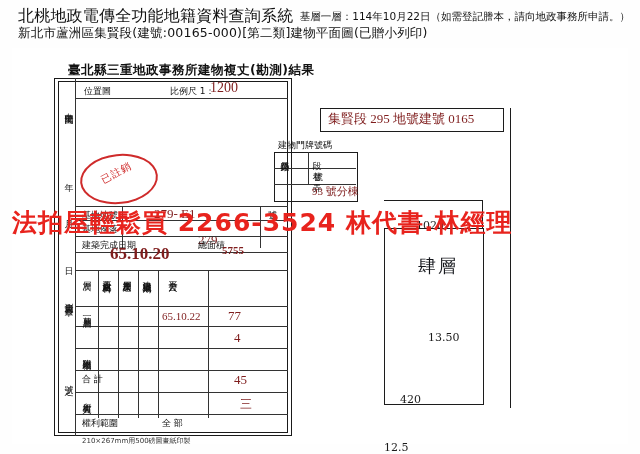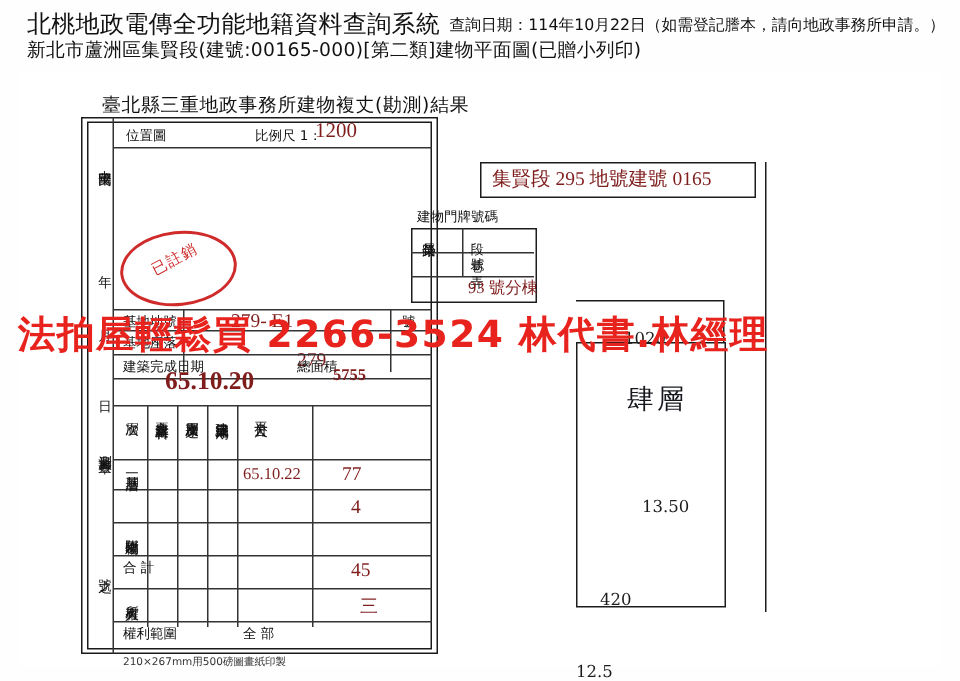--- a/index.html
+++ b/index.html
@@ -53,21 +53,21 @@
     position: absolute;
     left: 12px; top: 48px;
     width: 616px; height: 396px;
     background: #fff;
   }
 
   .form-title {
     position: absolute;
     left: 56px; top: 14px;
     font-size: 12.5px;
-    font-weight: normal;
+    font-weight: bold;
     letter-spacing: .5px;
     white-space: nowrap;
   }
 
   
   .frame {
     position: absolute;
     left: 42px; top: 30px;
     width: 238px; height: 358px;
     border: 1.6px solid #1a1a1a;
@@ -220,21 +220,21 @@
   }
 </style>
 </head>
 <body>
 
 <div class="page">
 
   <div class="hdr">
     <div class="hdr-line1">北桃地政電傳全功能地籍資料查詢系統</div>
     <div class="hdr-line2">新北市蘆洲區集賢段(建號:00165-000)[第二類]建物平面圖(已贈小列印)</div>
-    <div class="hdr-right">查詢日期：114年10月22日（如需登記謄本，請向地政事務所申請。）</div>
+    <div class="hdr-right">基層一層：114年10月22日（如需登記謄本，請向地政事務所申請。）</div>
   </div>
 
   <div class="sheet">
 
     <div class="form-title">臺北縣三重地政事務所建物複丈(勘測)結果</div>
 
     <div class="frame"></div>
     <div class="frame-inner"></div>
     <div class="vstrip"></div>
 

